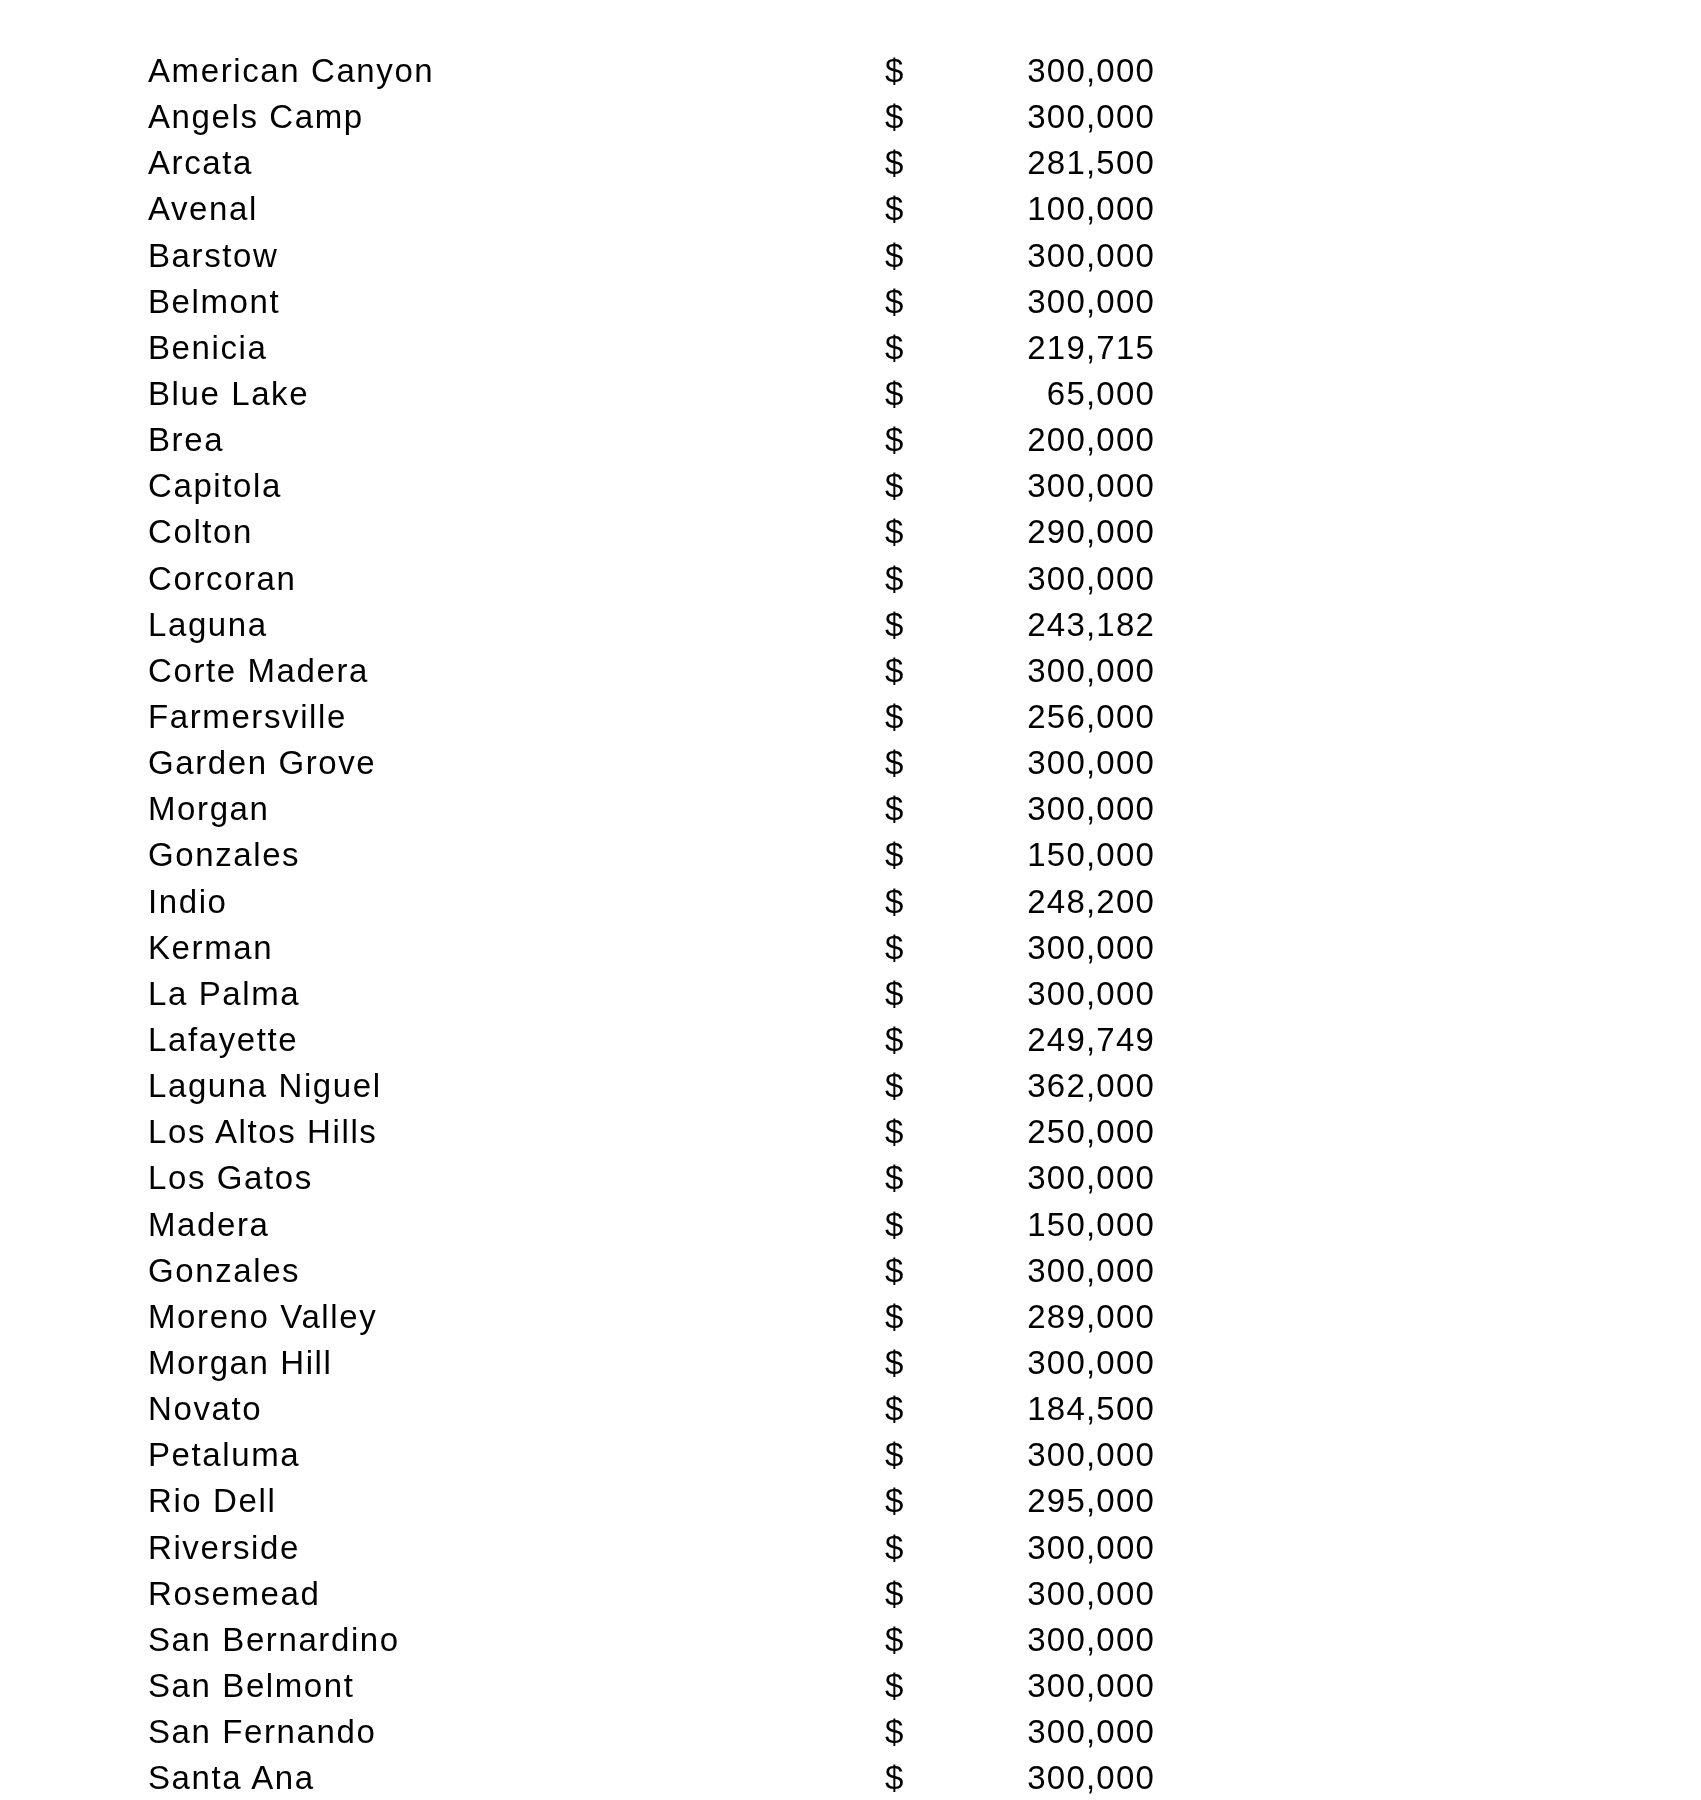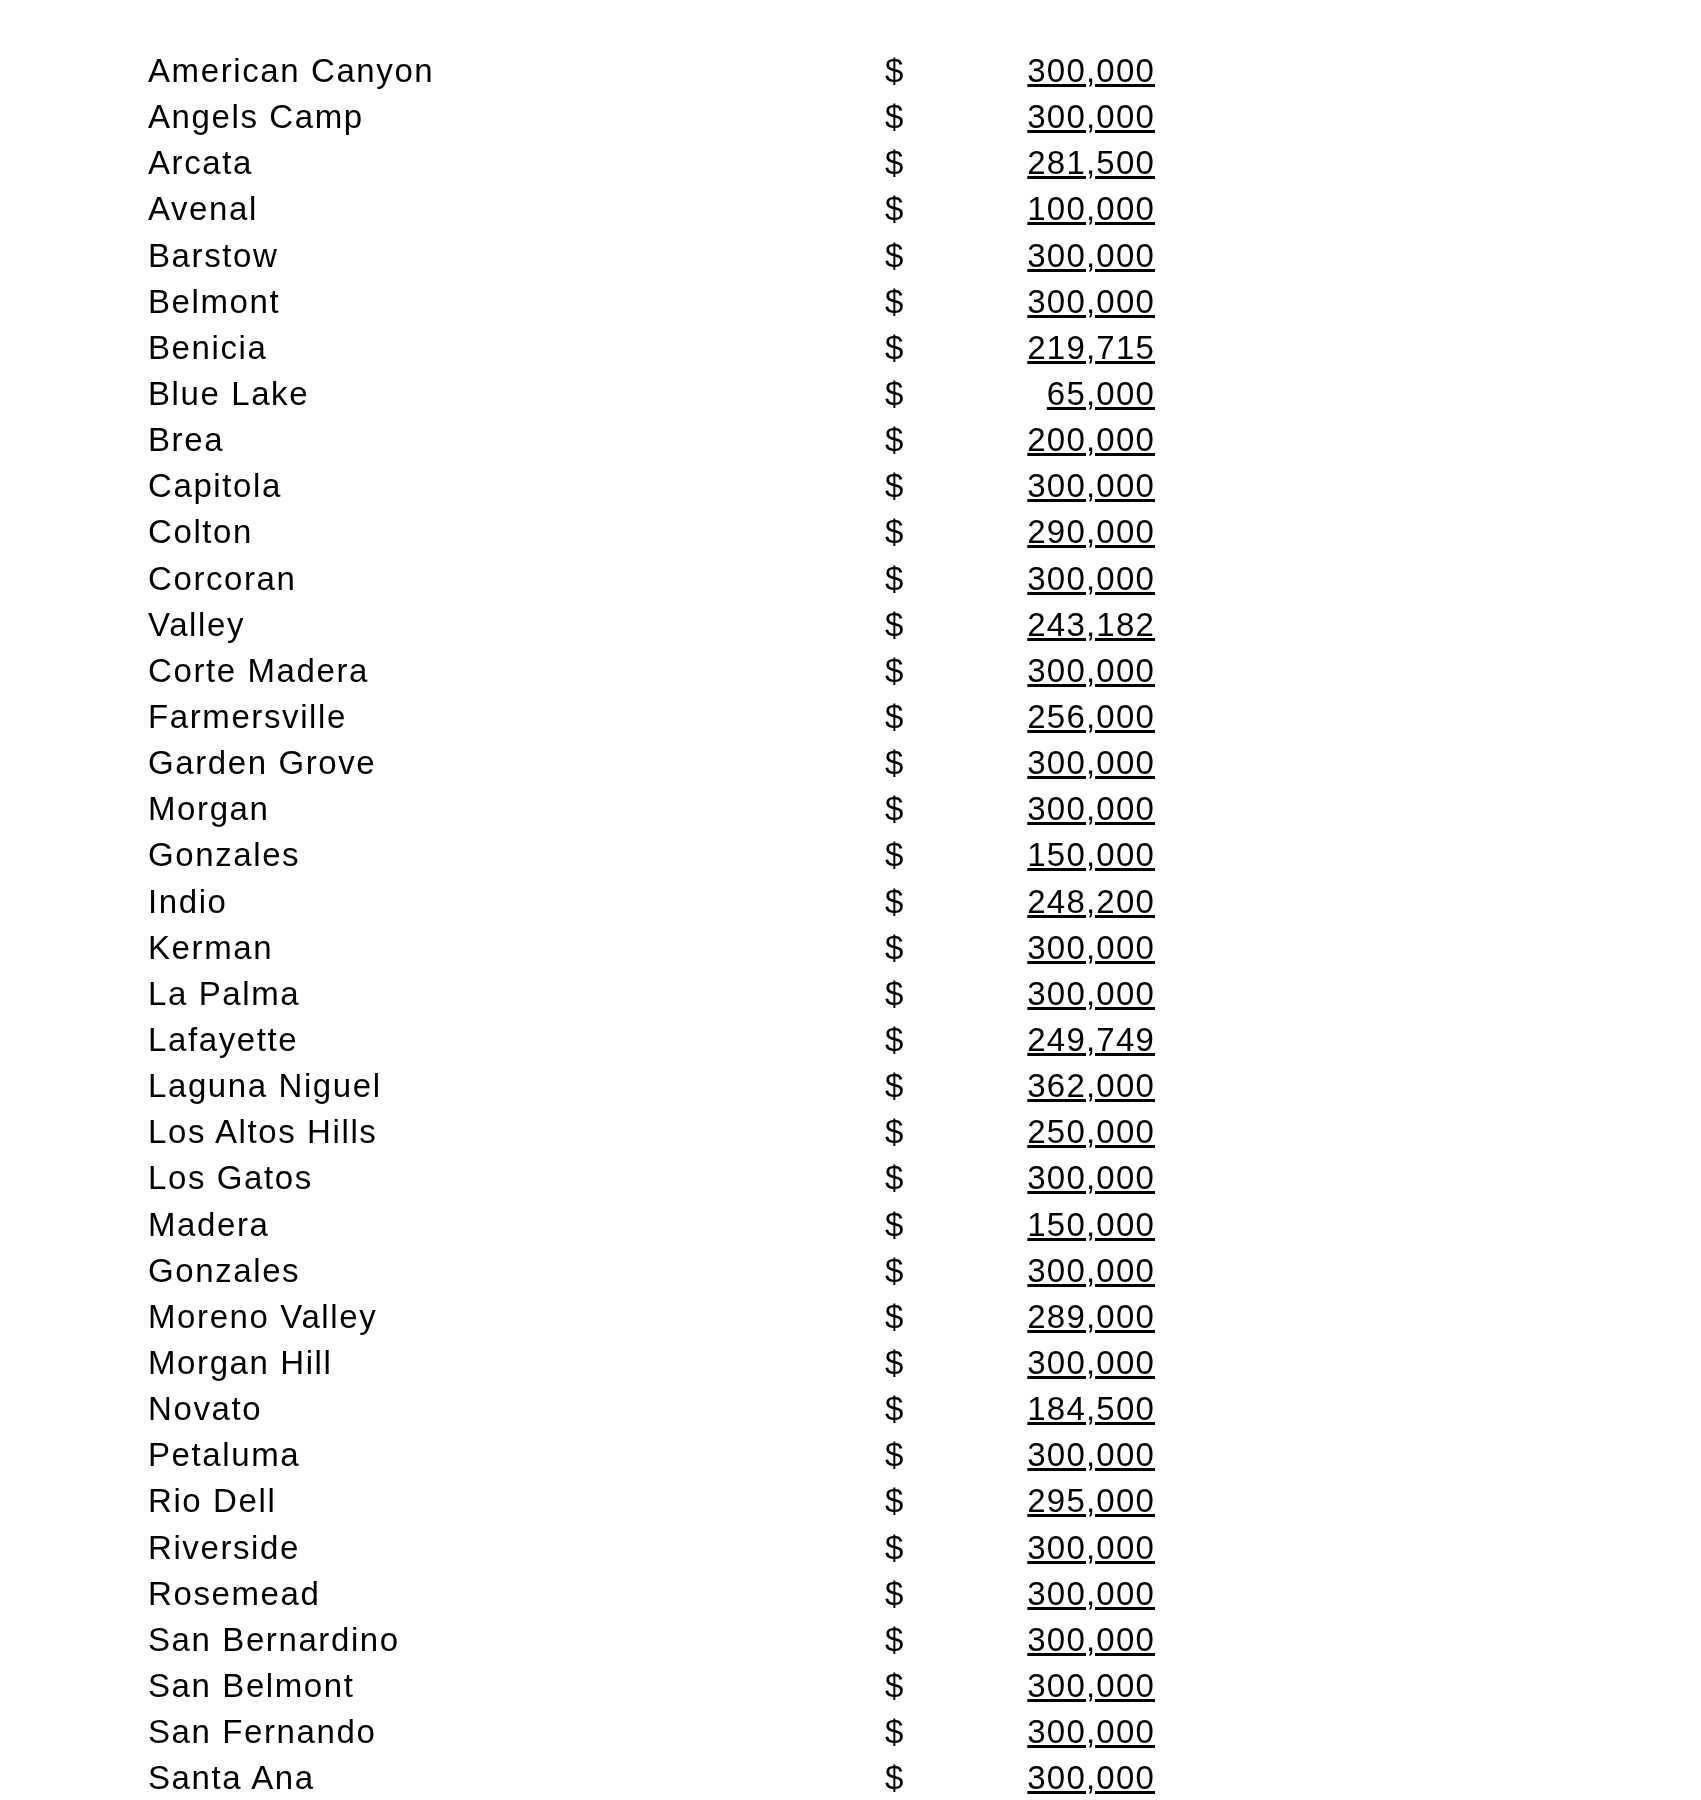--- a/index.html
+++ b/index.html
@@ -48,21 +48,20 @@
     letter-spacing: 1.6px;
   }
   .cell-currency {
     left: 885px;
     letter-spacing: 0;
   }
   .cell-amount {
     right: 546px;
     text-align: center;
     letter-spacing: 1.2px;
-    text-decoration: underline;
   }
 </style>
 </head>
 <body>
 
 <div class="doc-page">
   <div class="fund-table" id="fund-table">
       <div class="fund-row">
         <span class="cell cell-city">American Canyon</span>
         <span class="cell cell-currency">$</span>
@@ -117,21 +116,21 @@
         <span class="cell cell-city">Colton</span>
         <span class="cell cell-currency">$</span>
         <span class="cell cell-amount">290,000</span>
       </div>
       <div class="fund-row">
         <span class="cell cell-city">Corcoran</span>
         <span class="cell cell-currency">$</span>
         <span class="cell cell-amount">300,000</span>
       </div>
       <div class="fund-row">
-        <span class="cell cell-city">Valley</span>
+        <span class="cell cell-city">Laguna</span>
         <span class="cell cell-currency">$</span>
         <span class="cell cell-amount">243,182</span>
       </div>
       <div class="fund-row">
         <span class="cell cell-city">Corte Madera</span>
         <span class="cell cell-currency">$</span>
         <span class="cell cell-amount">300,000</span>
       </div>
       <div class="fund-row">
         <span class="cell cell-city">Farmersville</span>

